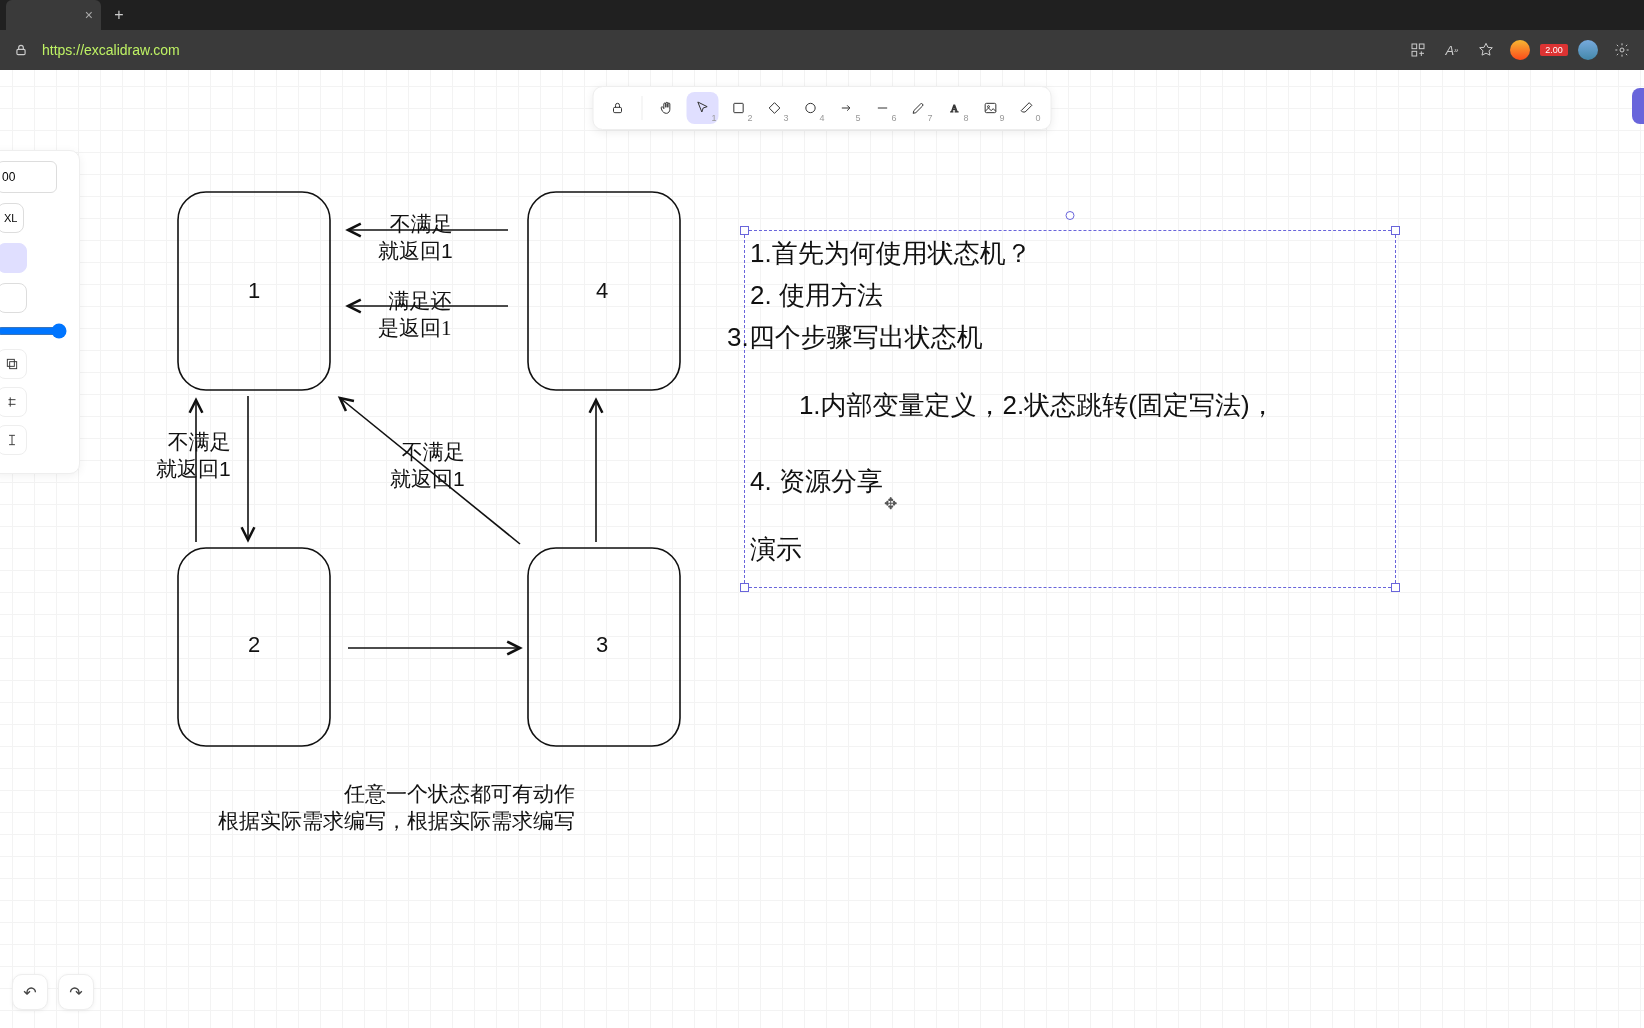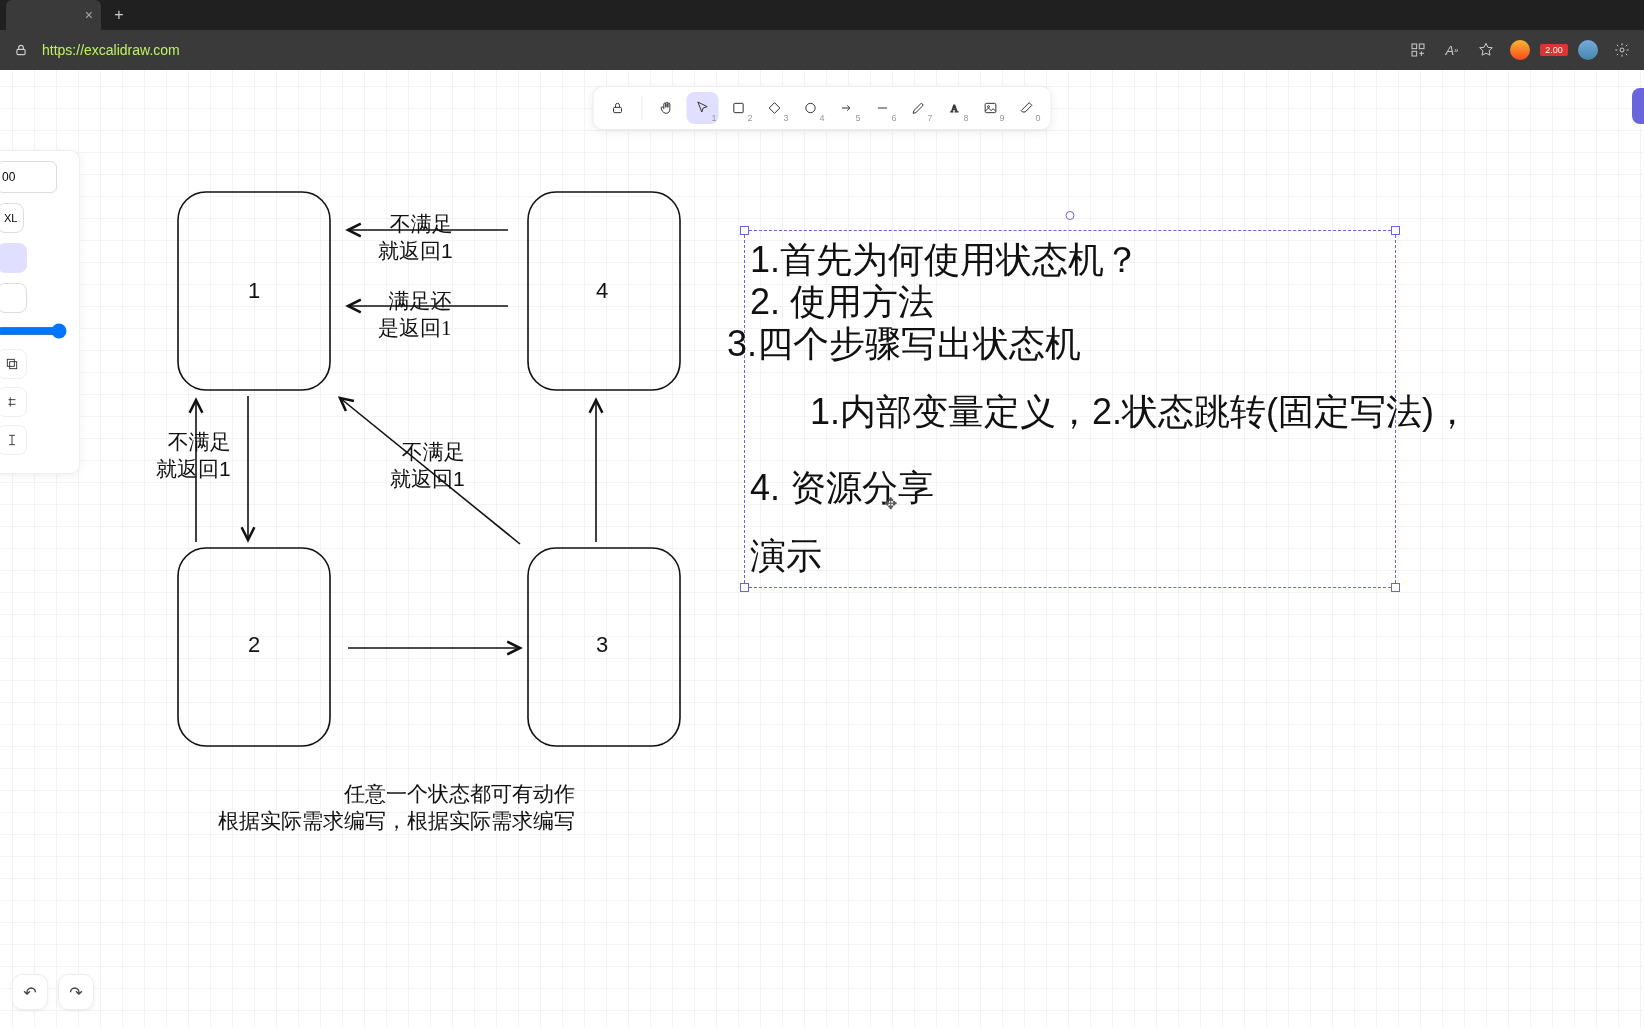--- a/index.html
+++ b/index.html
@@ -56,21 +56,21 @@
   .diagram text { font-family: "Segoe UI", sans-serif; fill:#111; }
   .diagram .node { fill:none; stroke:#111; stroke-width:1.6; }
   .diagram .arrow { fill:none; stroke:#111; stroke-width:1.6; }
   
   
   .sel-box { position:absolute; border:1.5px dashed #6965db; }
   .sel-handle { position:absolute; width:9px; height:9px; background:#fff; border:1.5px solid #6965db; }
   .sel-rot { position:absolute; width:9px; height:9px; background:#fff; border:1.5px solid #6965db; border-radius:50%; }
   
   .canvas-text { position:absolute; font-family: "Segoe UI", "Microsoft YaHei", sans-serif; color:#111; white-space:pre; }
-  .ct-big { font-size:36px; line-height:1.35; }
+  .ct-big { font-size:26px; line-height:1.35; }
   .ct-med { font-size:21px; line-height:1.3;text-align:right; }
   
   .move-cursor { position:absolute; font-size:16px; color:#555; }
 </style>
 </head>
 <body>
 
 <div class="browser-chrome">
   <div class="tab-strip">
     <div class="tab">

